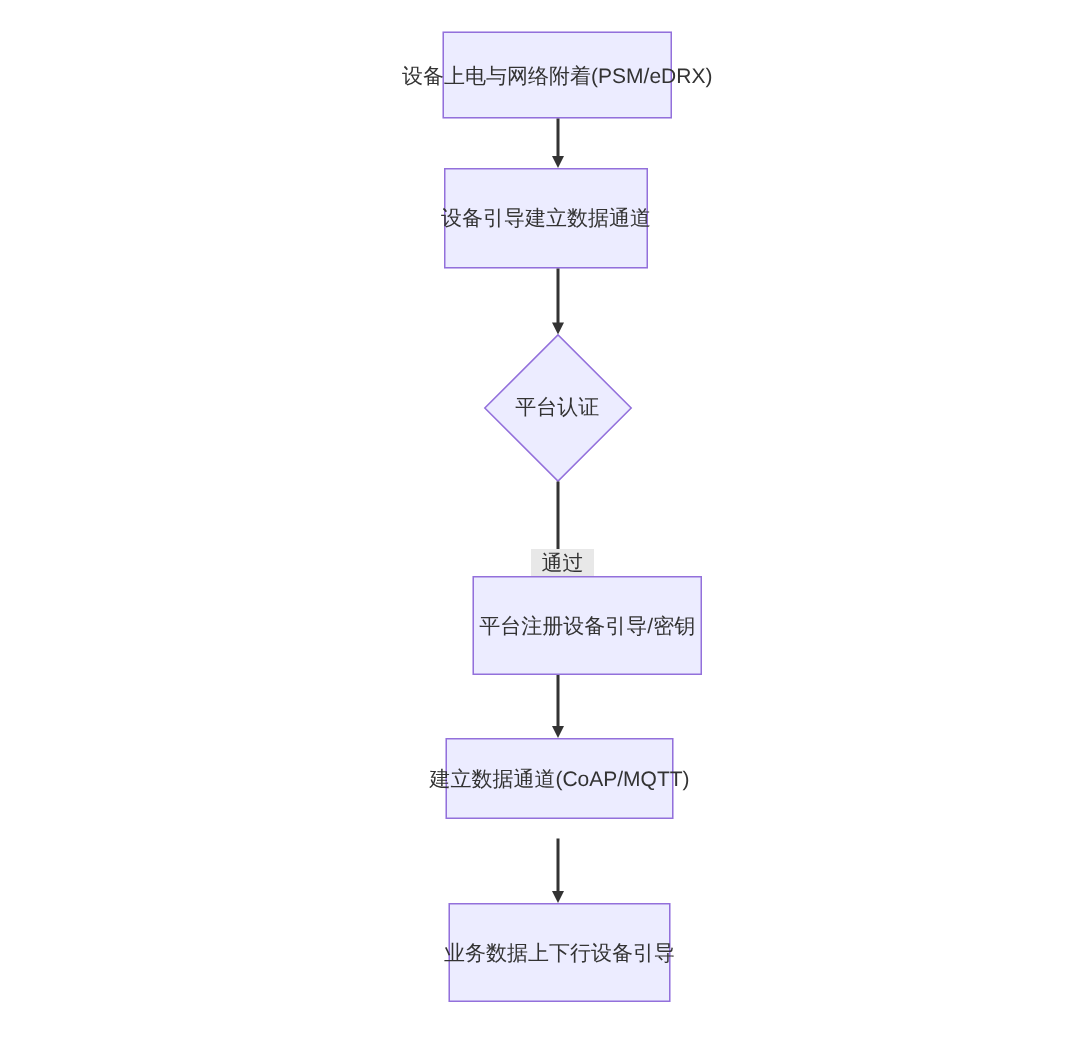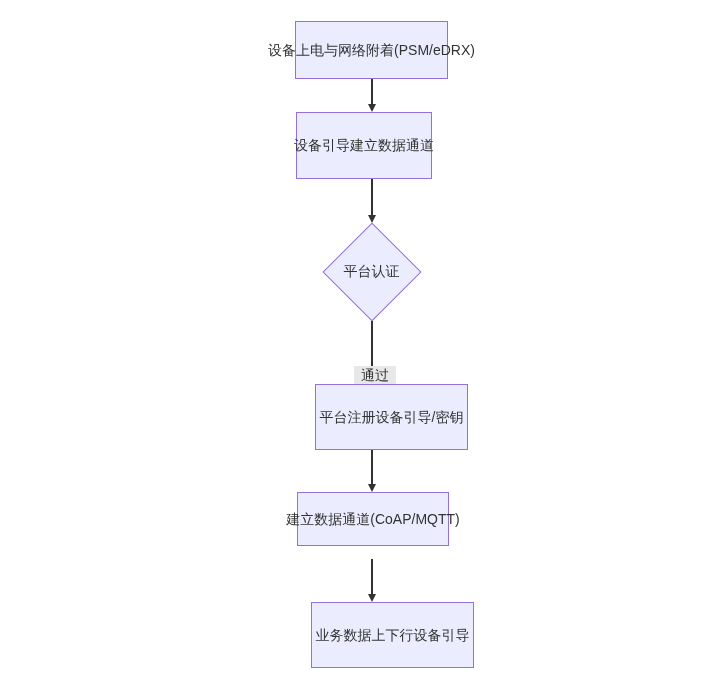--- a/index.html
+++ b/index.html
@@ -32,21 +32,21 @@
     font-size: 14px;
     line-height: 19px;
     color: var(--text-color);
   }
   .node span { display: block; white-space: nowrap; }
 
   #node-power   { left: 295px; top: 21px;  width: 153px; height: 58px; }
   #node-boot    { left: 296px; top: 112px; width: 136px; height: 67px; }
   #node-register{ left: 295px; top: 384px; width: 153px; height: 66px; margin-left: 20px; }
   #node-channel { left: 297px; top: 492px; width: 152px; height: 54px; }
-  #node-business{ left: 299px; top: 602px; width: 163px; height: 66px; margin-left: 12px; }
+  #node-business{ left: 299px; top: 602px; width: 148px; height: 66px; }
 
   .diamond-wrap {
     position: absolute;
     left: 320px; top: 223px;
     width: 103px; height: 98px;
   }
   .diamond-shape {
     position: absolute;
     left: 50%; top: 50%;
     width: 70px; height: 70px;

